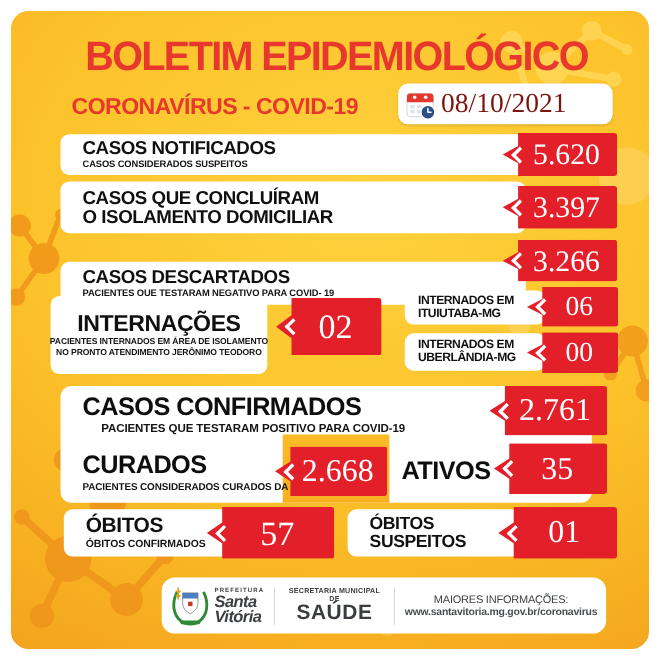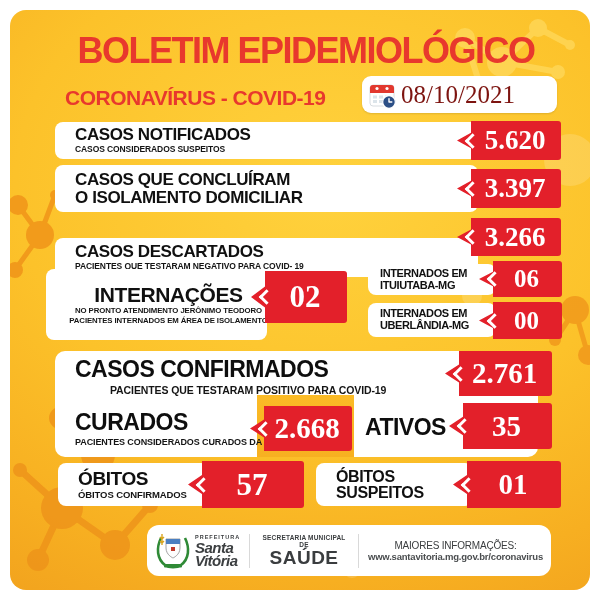--- a/index.html
+++ b/index.html
@@ -31,21 +31,21 @@
     font-family:"Liberation Serif", serif;font-weight:normal;font-size:25px;color:#7d1410;
     white-space:nowrap;
   }
   .panel{position:absolute;background:#ffffff;border-radius:8px;display:flex;flex-direction:column;justify-content:center;}
   .panel.pad{padding-left:20px;}
   .lbl-main{font-size:17px;font-weight:bold;color:#101010;letter-spacing:-0.4px;line-height:1.05;white-space:nowrap;}
   .lbl-sub{font-size:8.5px;font-weight:bold;color:#141414;letter-spacing:-0.1px;line-height:1.25;white-space:nowrap;}
   .tag{
     position:absolute;background:#e3202a;color:#ffffff;border-radius:3px;
     display:flex;align-items:center;justify-content:center;padding-left:14px;
-    font-family:"Liberation Serif", serif;font-weight:bold;
+    font-family:"Liberation Serif", serif;font-weight:normal;
     clip-path:polygon(16px 0, 100% 0, 100% 100%, 16px 100%, 16px 70%, 2px 50%, 16px 30%);
   }
   .tag::after{
     content:'';position:absolute;left:12px;top:50%;width:8px;height:8px;
     border-left:3px solid #fff;border-bottom:3px solid #fff;
     transform:translateY(-50%) rotate(45deg);
   }
   .center{align-items:center;text-align:center;}
   .big-label{position:absolute;font-size:23px;font-weight:bold;color:#0e0e0e;letter-spacing:-0.5px;white-space:nowrap;}
   .big-sub{position:absolute;font-size:10.5px;font-weight:bold;color:#141414;letter-spacing:-0.1px;white-space:nowrap;}
@@ -164,24 +164,24 @@
   </div>
 
   <div class="panel pad" style="left:45px;top:208px;width:403px;height:39px;margin-top:20px;">
     <div class="lbl-main">CASOS DESCARTADOS</div>
     <div class="lbl-sub">PACIENTES QUE TESTARAM NEGATIVO PARA COVID- 19</div>
   </div>
   <div class="tag" style="left:445px;top:208px;width:92px;height:38px;font-size:27px;">
     <span>3.266</span>
   </div>
 
-  <div class="panel center" style="left:36px;top:259px;width:197px;height:71px;padding-left:24px;">
+  <div class="panel center" style="left:36px;top:259px;width:197px;height:71px;">
     <div class="lbl-main" style="font-size:21px;">INTERNAÇÕES</div>
+    <div class="lbl-sub" style="font-size:7.8px;">PACIENTES INTERNADOS EM ÁREA DE ISOLAMENTO</div>
     <div class="lbl-sub" style="font-size:7.8px;">NO PRONTO ATENDIMENTO JERÔNIMO TEODORO</div>
-    <div class="lbl-sub" style="font-size:7.8px;">PACIENTES INTERNADOS EM ÁREA DE ISOLAMENTO</div>
   </div>
   <div class="tag" style="left:239px;top:261px;width:84px;height:52px;font-size:31px;">
     <span>02</span>
   </div>
 
   <div class="panel" style="left:358px;top:254px;width:116px;height:31px;padding-left:12px;">
     <div class="lbl-main" style="font-size:11px;">INTERNADOS EM</div>
     <div class="lbl-main" style="font-size:11px;">ITUIUTABA-MG</div>
   </div>
   <div class="tag" style="left:467px;top:251px;width:71px;height:36px;font-size:25px;">
@@ -193,21 +193,21 @@
     <div class="lbl-main" style="font-size:11px;">UBERLÂNDIA-MG</div>
   </div>
   <div class="tag" style="left:467px;top:292px;width:71px;height:37px;font-size:25px;">
     <span>00</span>
   </div>
 
   <div class="panel" style="left:45px;top:341px;width:483px;height:106px;border-radius:10px;"></div>
   <div class="notch"></div>
 
   <div class="big-label" style="left:65px;top:346px;">CASOS CONFIRMADOS</div>
-  <div class="big-sub" style="left:77px;top:374px;padding-left:23px;">PACIENTES QUE TESTARAM POSITIVO PARA COVID-19</div>
+  <div class="big-sub" style="left:59px;top:374px;padding-left:23px;">PACIENTES QUE TESTARAM POSITIVO PARA COVID-19</div>
   <div class="tag" style="left:433px;top:341px;width:95px;height:45px;font-size:29px;">
     <span>2.761</span>
   </div>
 
   <div class="big-label" style="left:65px;top:399px;">CURADOS</div>
   <div class="big-sub" style="left:65px;top:427px;font-size:9px;">PACIENTES CONSIDERADOS CURADOS DA COVID-19</div>
   <div class="tag" style="left:238px;top:396px;width:90px;height:45px;font-size:29px;">
     <span>2.668</span>
   </div>
 

